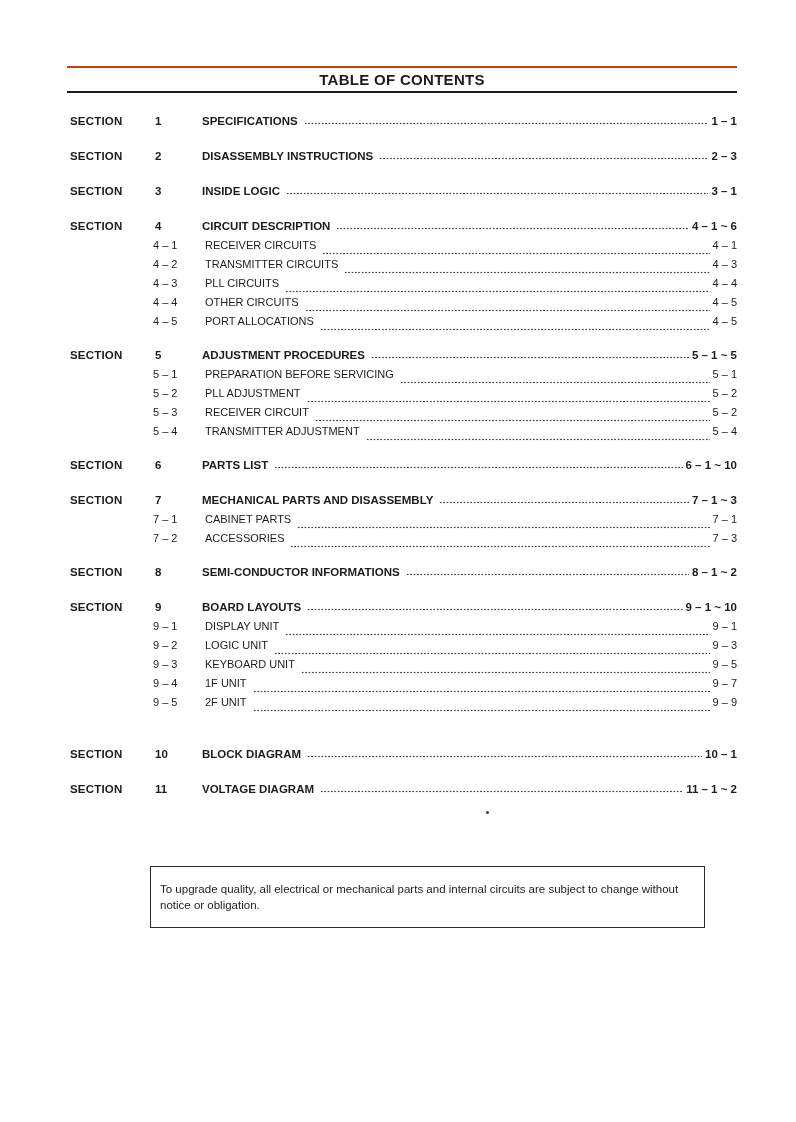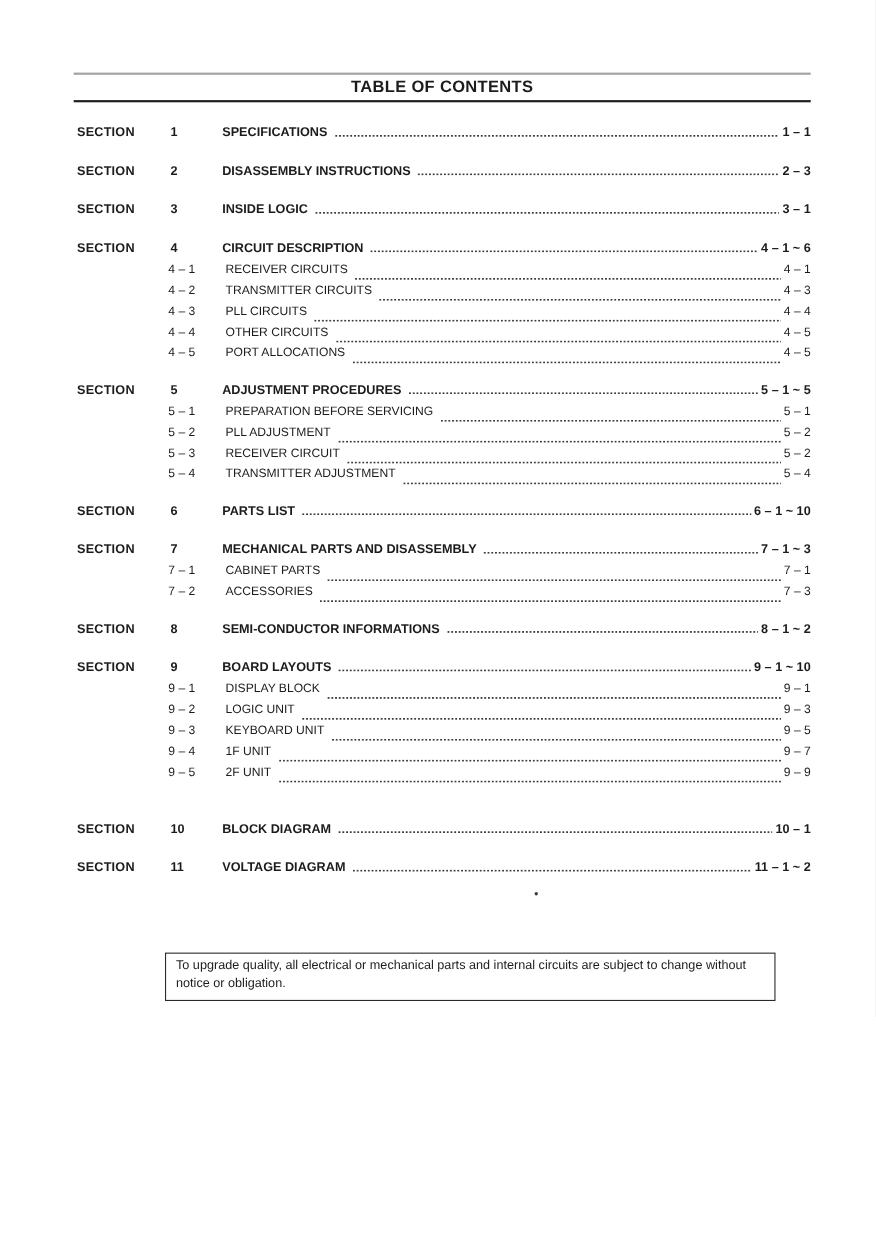--- a/index.html
+++ b/index.html
@@ -18,21 +18,21 @@
   .content {
     position: absolute;
     left: 67px;
     top: 0;
     width: 670px;
   }
 
   
   .toc-header {
     margin-top: 66px;
-    border-top: 2px solid #a3a3a3;
+    border-top: 2px solid #c2410c;
     border-bottom: 2px solid #1e1e1e;
   }
   .toc-title {
     text-align: center;
     font-weight: bold;
     font-size: 15px;
     letter-spacing: 0.3px;
     line-height: 21px;
     padding: 1px 0;
   }
@@ -82,21 +82,21 @@
   .row-page { white-space: nowrap; flex: none; }
 
   
   .note-box {
     position: absolute;
     left: 150px;
     top: 866px;
     width: 555px;
     min-height: 44px;
     border: 1px solid #2a2a2a;
-    padding: 3px 9px;
+    padding: 14px 9px;
     font-size: 11.5px;
     line-height: 16px;
   }
 
   .stray-mark {
     position: absolute;
     left: 486px;
     top: 811px;
     width: 3px;
     height: 3px;
@@ -246,21 +246,21 @@
         <div class="section-row" data-num="9">
     <span class="col-label">SECTION</span>
     <span class="col-num">9</span>
     <span class="row-title">BOARD LAYOUTS</span>
     <span class="leader"></span>
     <span class="row-page">9 – 1 ~ 10</span>
   </div>
         <div class="sub-list">
           <div class="sub-row">
     <span class="col-num">9 – 1</span>
-    <span class="row-title">DISPLAY BLOCK</span>
+    <span class="row-title">DISPLAY UNIT</span>
     <span class="leader"></span>
     <span class="row-page">9 – 1</span>
   </div>
           <div class="sub-row">
     <span class="col-num">9 – 2</span>
     <span class="row-title">LOGIC UNIT</span>
     <span class="leader"></span>
     <span class="row-page">9 – 3</span>
   </div>
           <div class="sub-row">

